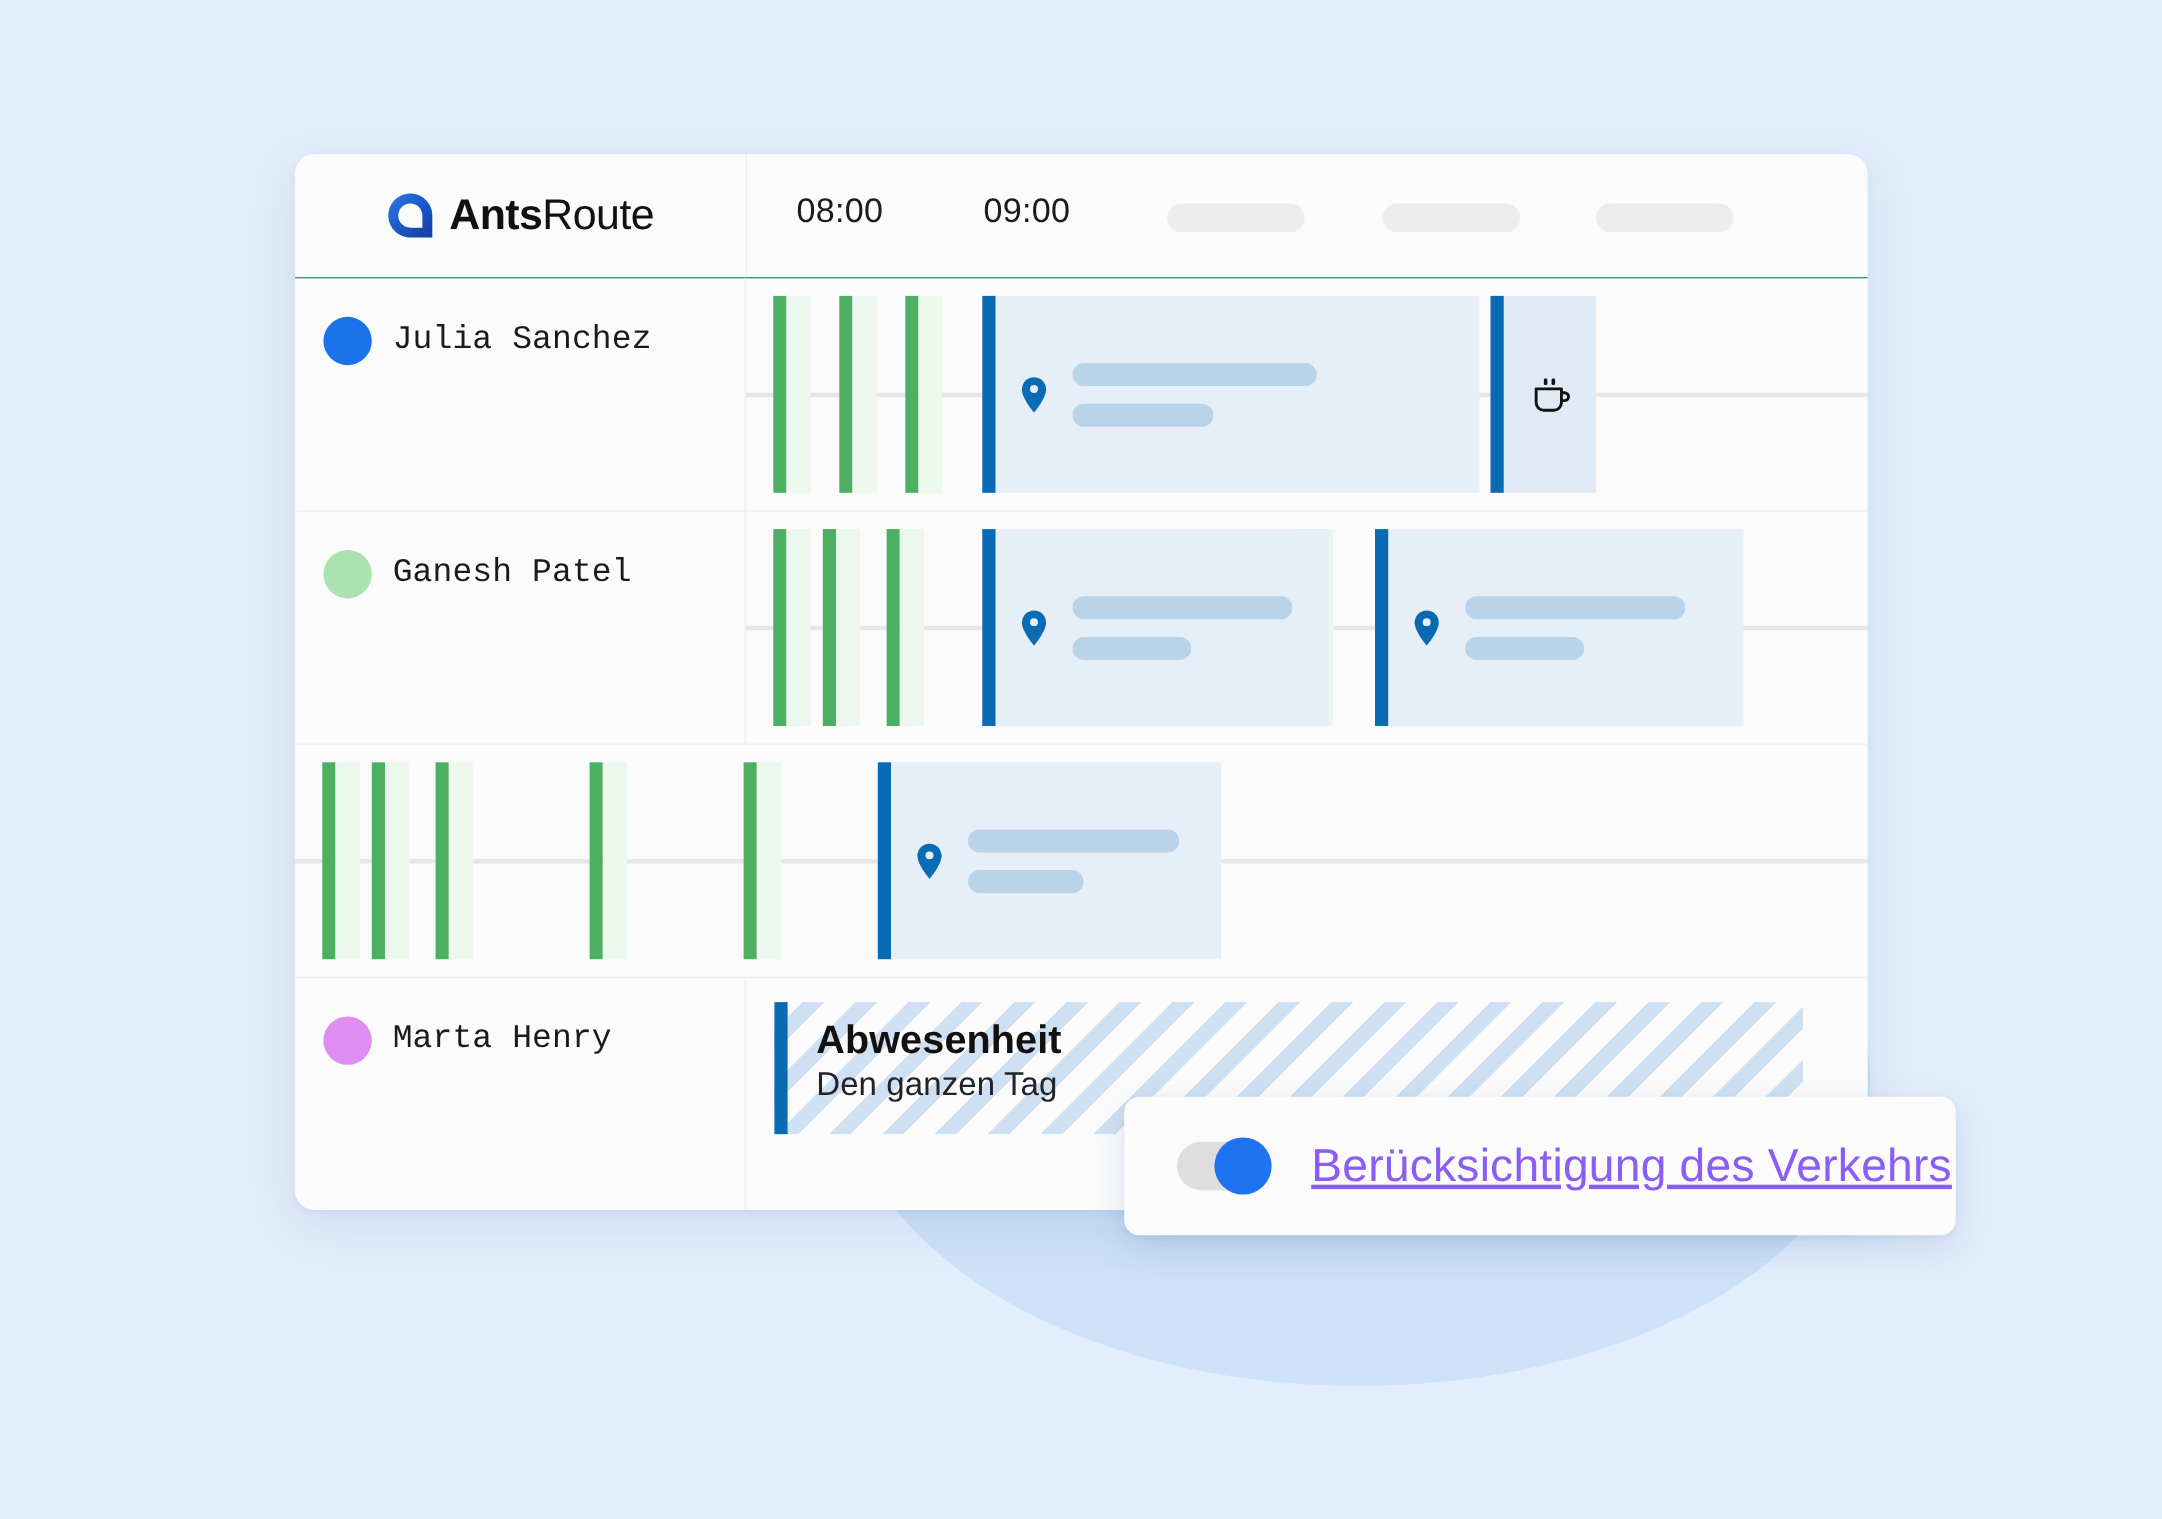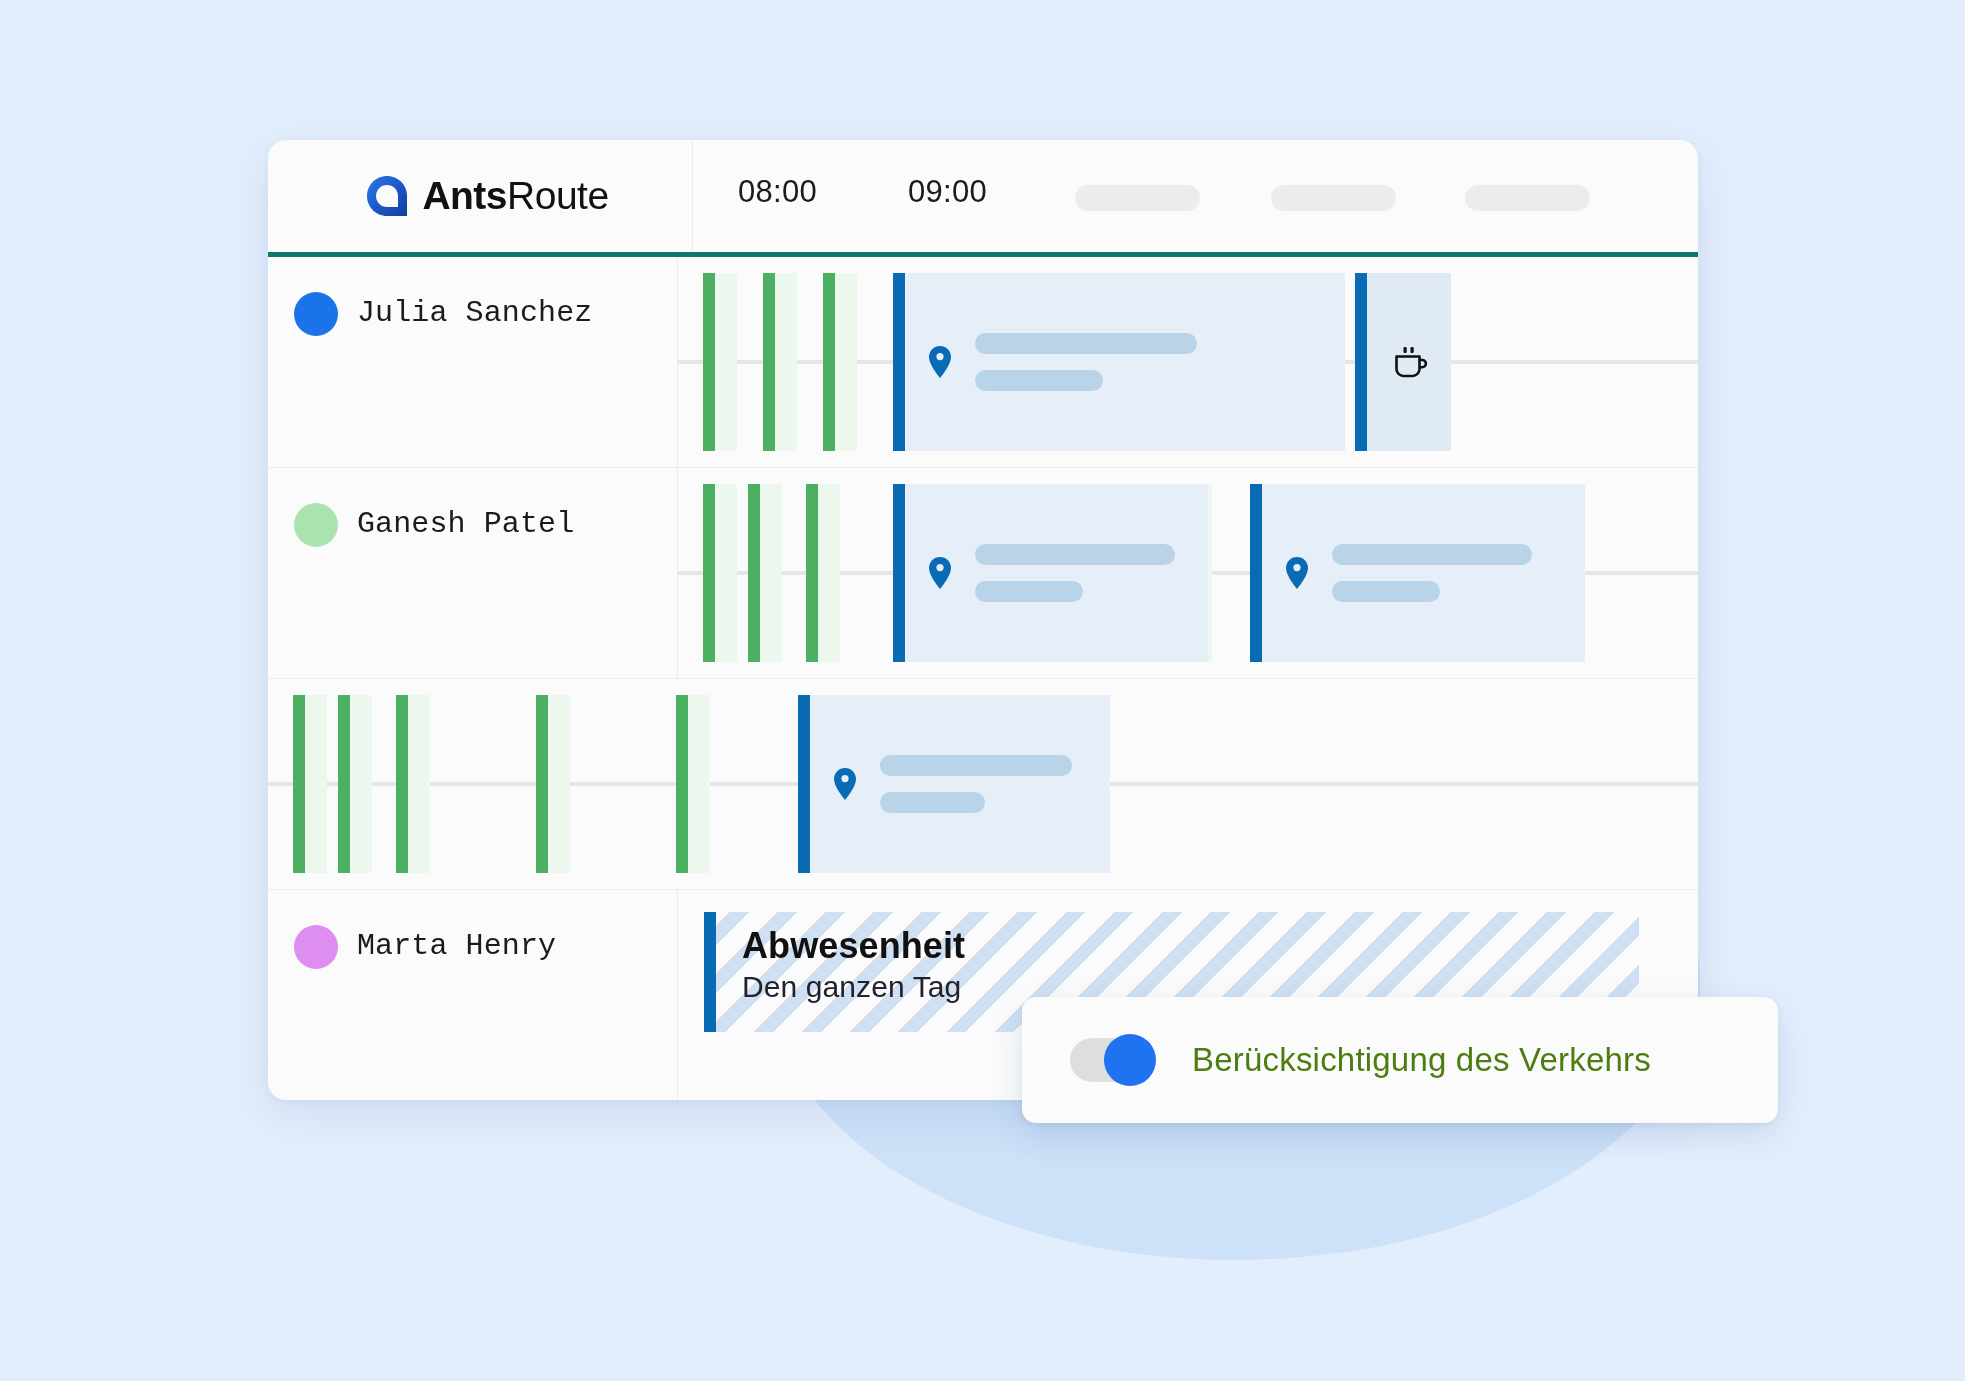--- a/index.html
+++ b/index.html
@@ -42,22 +42,21 @@
     z-index: 2;
     display: flex;
     flex-direction: column;
     overflow: hidden;
   }
 
   .planner-header {
     height: 112px;
     display: flex;
     flex: 0 0 112px;
-    border-bottom: 5px solid #0f766e;
-    padding-left: 14px;
+    border-bottom: 1px solid #0f766e;
   }
   .brand-cell {
     width: 410px;
     flex: 0 0 410px;
     border-right: 1px solid #ededf0;
     display: flex;
     align-items: center;
     justify-content: center;
     gap: 13px;
   }
@@ -275,24 +274,25 @@
     background: #dedede;
   }
   .switch .knob {
     position: absolute;
     right: 0; top: 0;
     width: 52px; height: 52px;
     border-radius: 50%;
     background: #1f72f0;
   }
   .toggle-label {
-    font-size: 33px;
-    color: #4d7c0f;
+    font-size: 42px;
+    color: #8b5cf6;
     letter-spacing: .2px;
     white-space: nowrap;
+    text-decoration: underline;
   }
 </style>
 </head>
 <body>
 
 <div class="bg-blob"></div>
 
 <div class="planner">
 
   <div class="planner-header">

